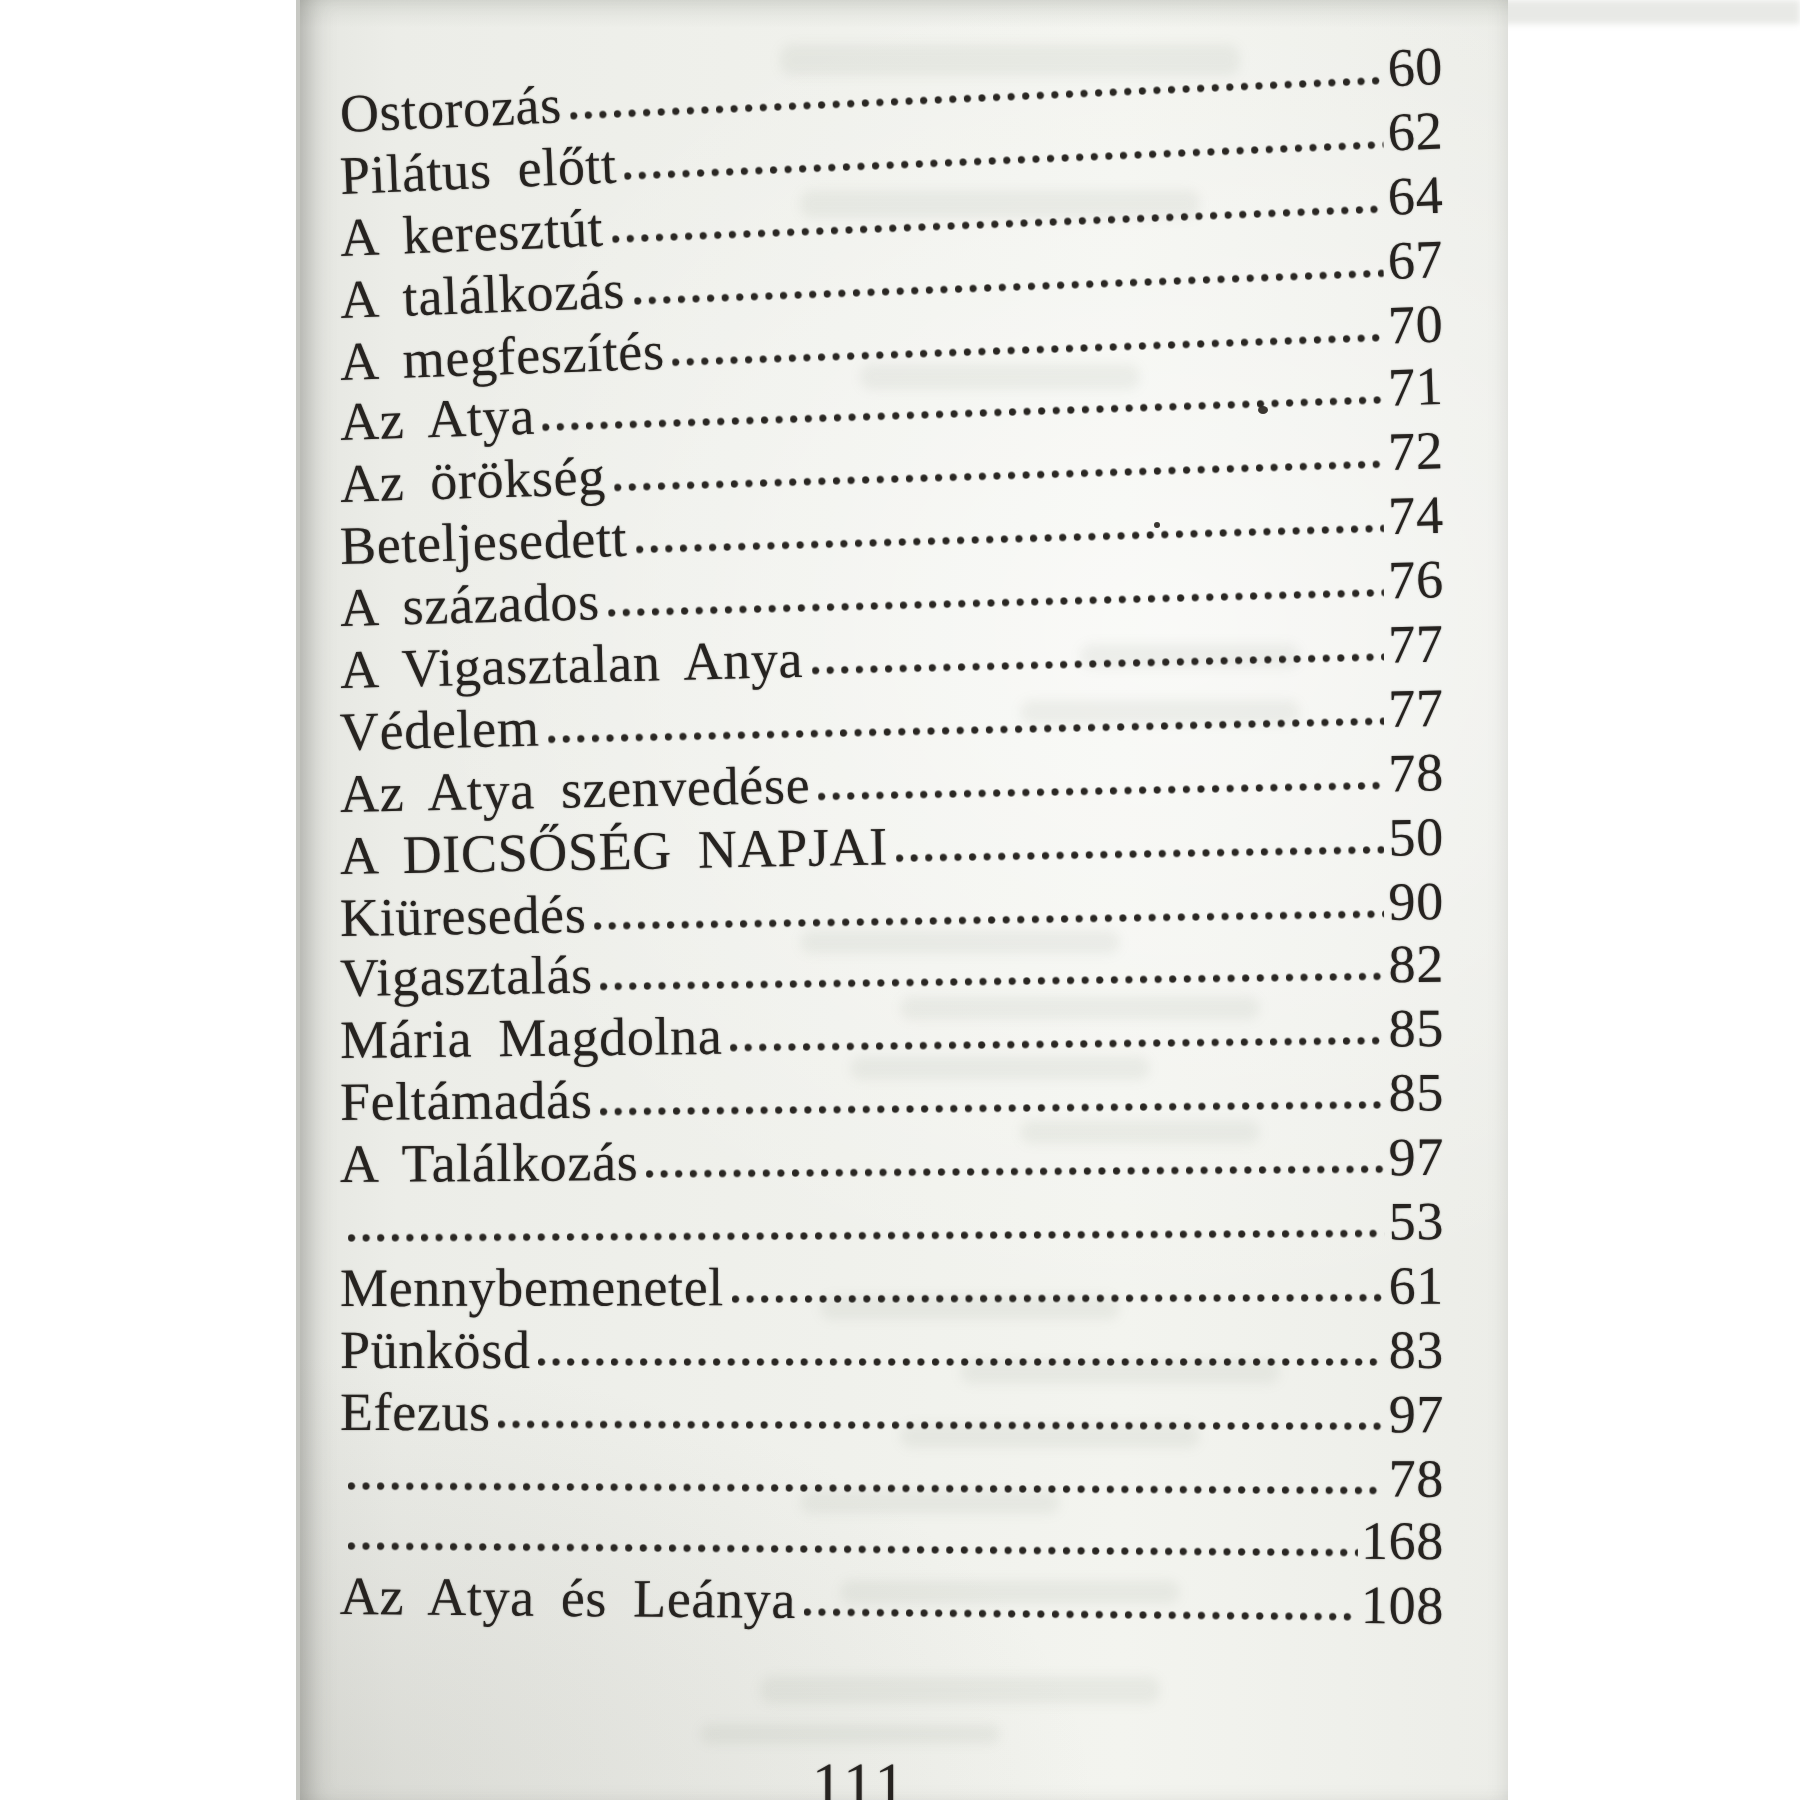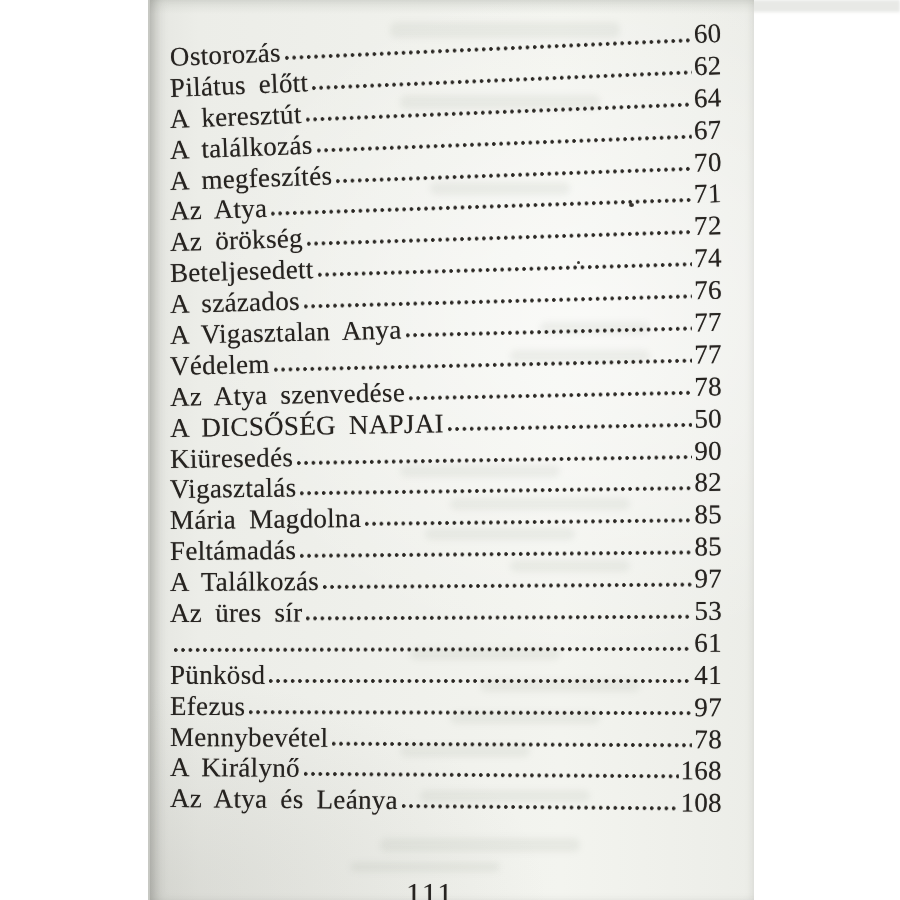--- a/index.html
+++ b/index.html
@@ -205,45 +205,43 @@
     <span class="label">Feltámadás</span>
     <span class="leader"></span>
     <span class="num">85</span>
   </div>
         <div class="row" style="transform: rotate(-0.375deg);">
     <span class="label">A Találkozás</span>
     <span class="leader"></span>
     <span class="num">97</span>
   </div>
         <div class="row" style="transform: rotate(-0.25deg);">
-    <span class="label">Az üres sír</span>
     <span class="leader"></span>
     <span class="num">53</span>
   </div>
         <div class="row" style="transform: rotate(-0.125deg);">
+    <span class="label">Mennybemenetel</span>
     <span class="leader"></span>
     <span class="num">61</span>
   </div>
         <div class="row" style="transform: rotate(0deg);">
     <span class="label">Pünkösd</span>
     <span class="leader"></span>
-    <span class="num">41</span>
+    <span class="num">83</span>
   </div>
         <div class="row" style="transform: rotate(0.125deg);">
     <span class="label">Efezus</span>
     <span class="leader"></span>
     <span class="num">97</span>
   </div>
         <div class="row" style="transform: rotate(0.25deg);">
-    <span class="label">Mennybevétel</span>
     <span class="leader"></span>
     <span class="num">78</span>
   </div>
         <div class="row" style="transform: rotate(0.375deg);">
-    <span class="label">A Királynő</span>
     <span class="leader"></span>
     <span class="num">168</span>
   </div>
         <div class="row" style="transform: rotate(0.5deg);">
     <span class="label">Az Atya és Leánya</span>
     <span class="leader"></span>
     <span class="num">108</span>
   </div>
       </div>
 

